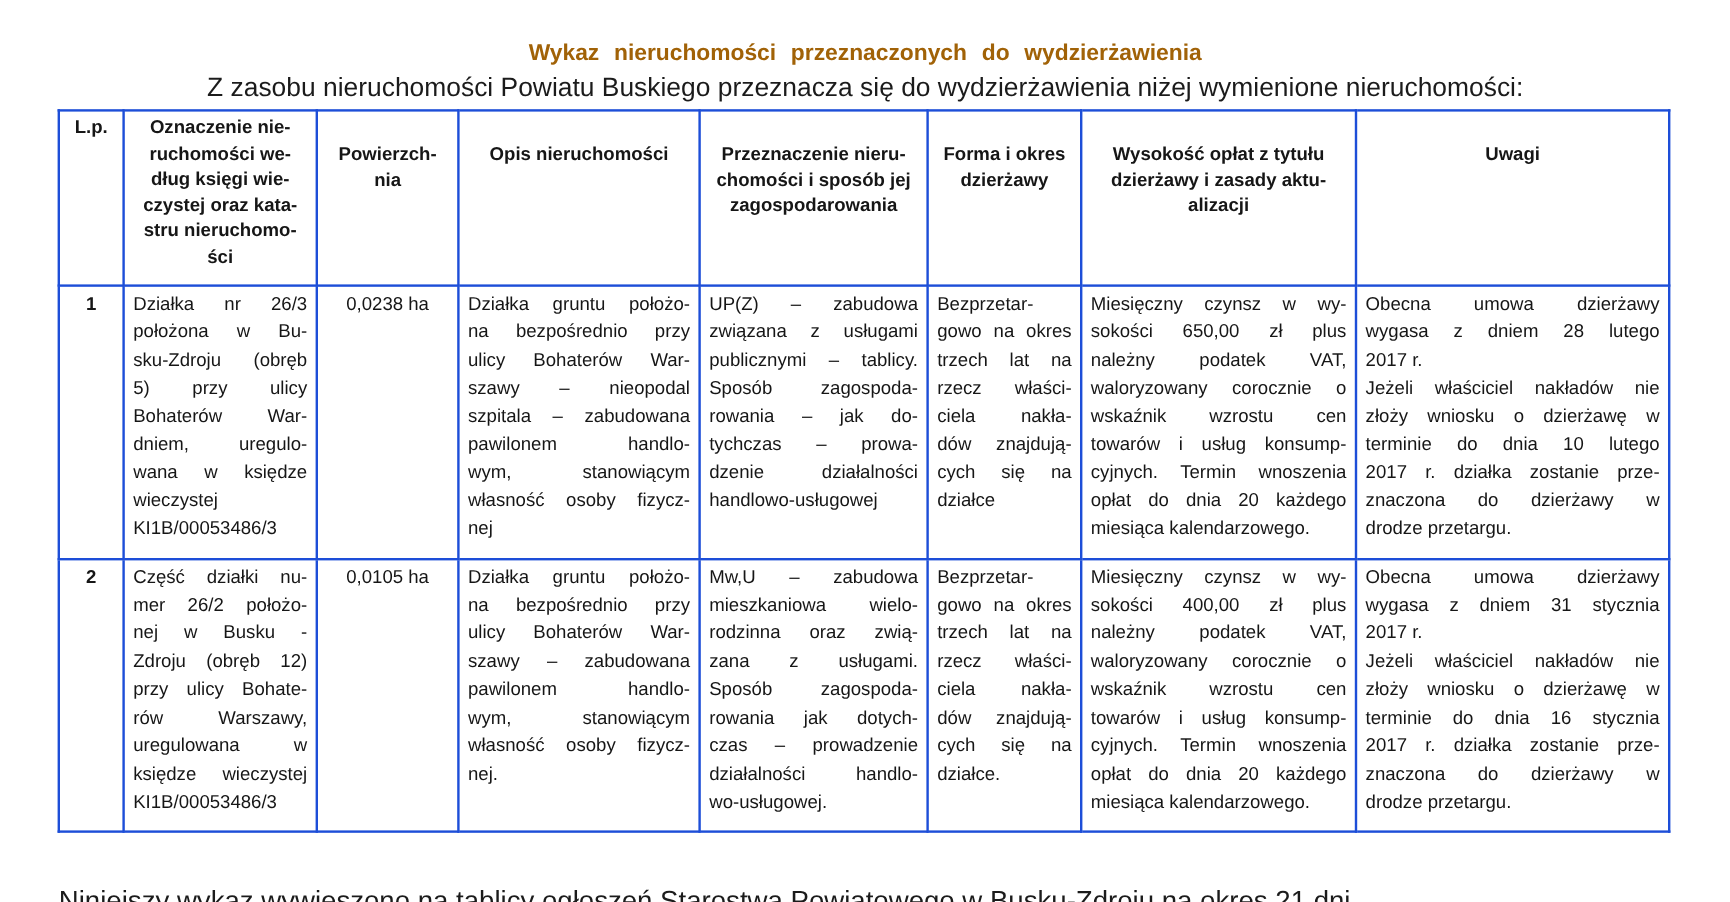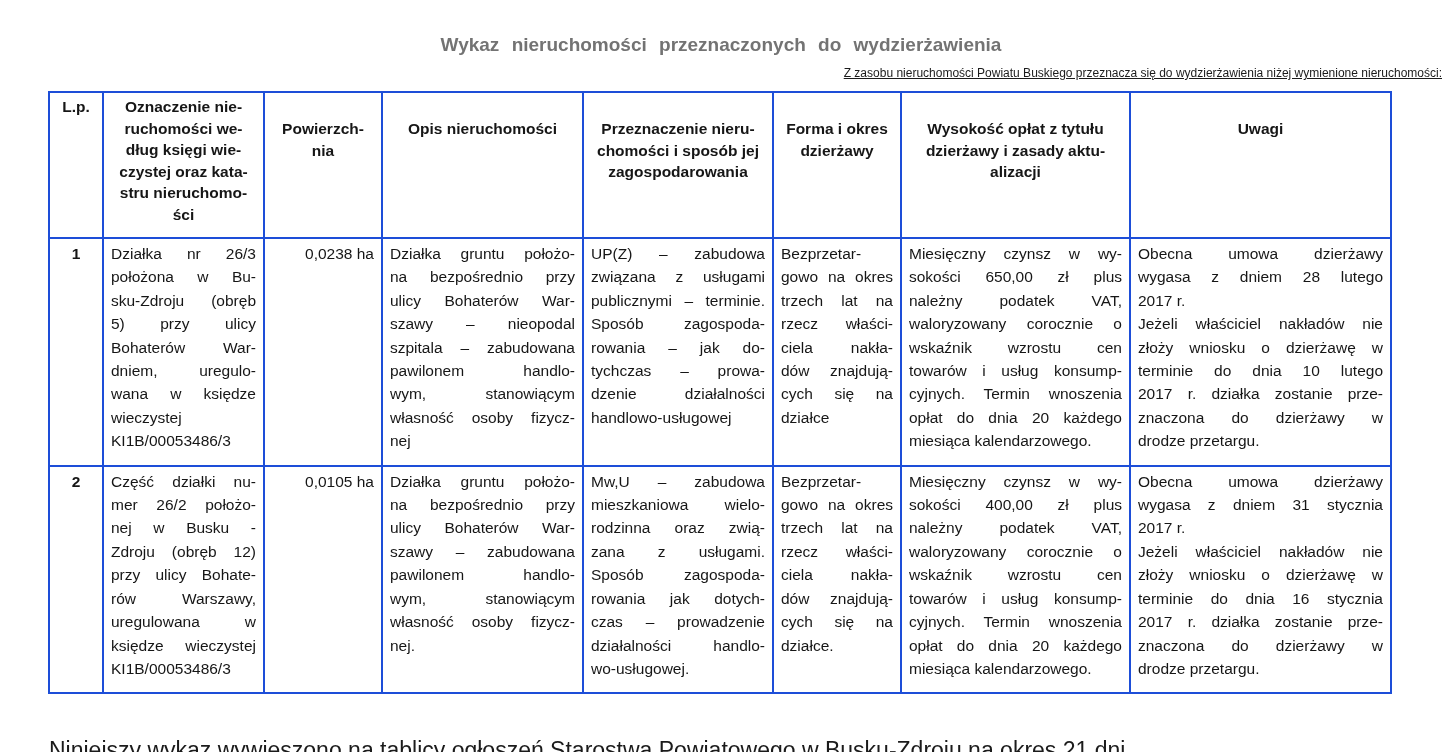--- a/index.html
+++ b/index.html
@@ -14,29 +14,28 @@
     color: #161616;
     overflow: hidden;
   }
   .doc-title {
     margin-top: 33px;
     text-align: center;
     font-weight: bold;
     font-size: 19px;
     line-height: 24px;
     word-spacing: 7px;
-    color: #737373;
+    color: #a16207;
   }
   .doc-subtitle {
     margin-top: 4px;
-    text-align: right;
-    font-size: 12px;
+    text-align: center;
+    font-size: 22px;
     line-height: 24px;
     color: #1b1b1b;
-    text-decoration: underline;
   }
   table.props {
     border-collapse: collapse;
     table-layout: fixed;
     width: 1342px;
     margin: 6px 0 0 48px;
   }
   table.props th,
   table.props td {
     border: 2px solid #1d4ed8;
@@ -57,21 +56,21 @@
     margin-left: 18px;
   }
   table.props td {
     line-height: 23.4px;
   }
   td.lp-cell {
     text-align: center;
     font-weight: bold;
   }
   td.area-cell {
-    text-align: right;
+    text-align: center;
   }
   .jline {
     text-align: justify;
     text-align-last: justify;
     white-space: nowrap;
   }
   .jline.flush {
     text-align: right;
     text-align-last: left;
   }
@@ -142,21 +141,21 @@
           <div class="jline">szawy – nieopodal</div>
           <div class="jline">szpitala – zabudowana</div>
           <div class="jline">pawilonem handlo-</div>
           <div class="jline">wym, stanowiącym</div>
           <div class="jline">własność osoby fizycz-</div>
           <div class="jline flush">nej</div>
         </td>
       <td>
           <div class="jline">UP(Z) – zabudowa</div>
           <div class="jline">związana z usługami</div>
-          <div class="jline">publicznymi – terminie.</div>
+          <div class="jline">publicznymi – tablicy.</div>
           <div class="jline">Sposób zagospoda-</div>
           <div class="jline">rowania – jak do-</div>
           <div class="jline">tychczas – prowa-</div>
           <div class="jline">dzenie działalności</div>
           <div class="jline flush">handlowo-usługowej</div>
         </td>
       <td>
           <div class="jline">Bezprzetar-</div>
           <div class="jline">gowo na okres</div>
           <div class="jline">trzech lat na</div>

